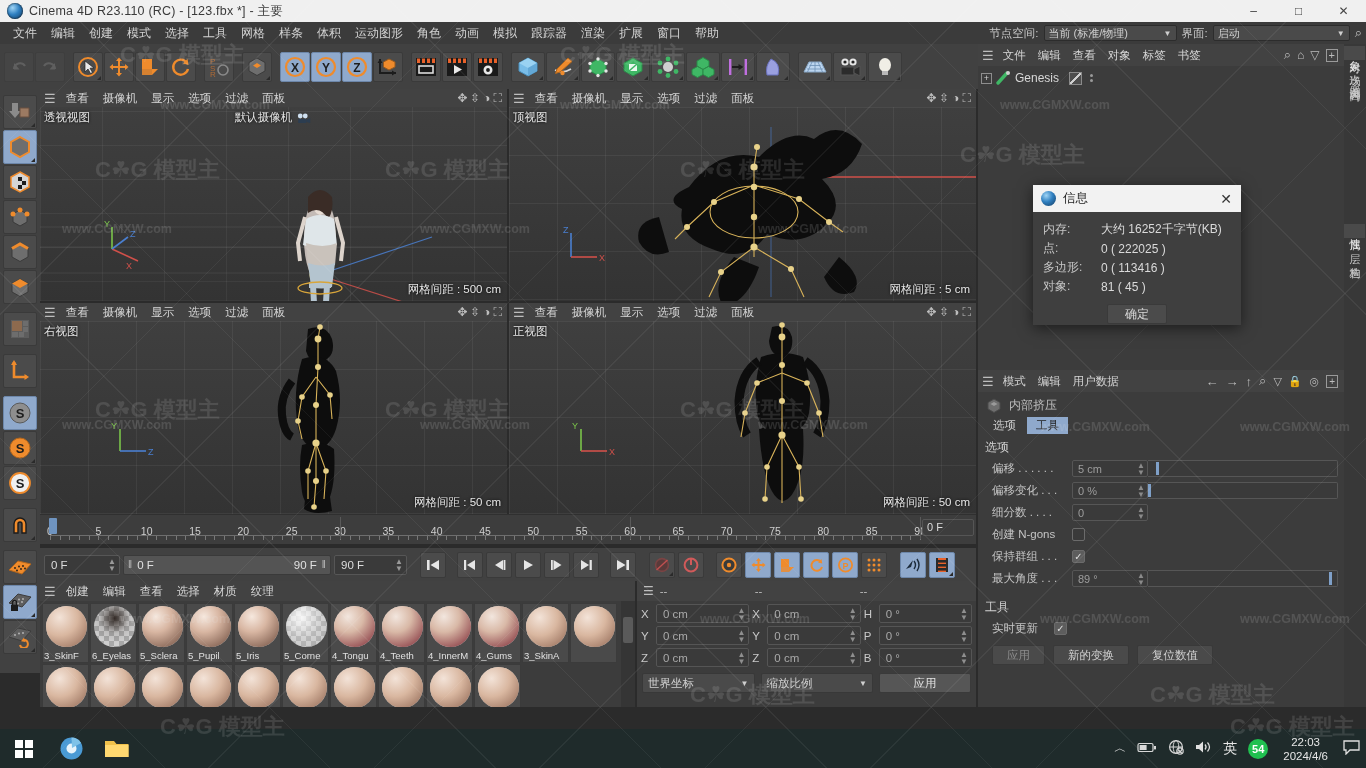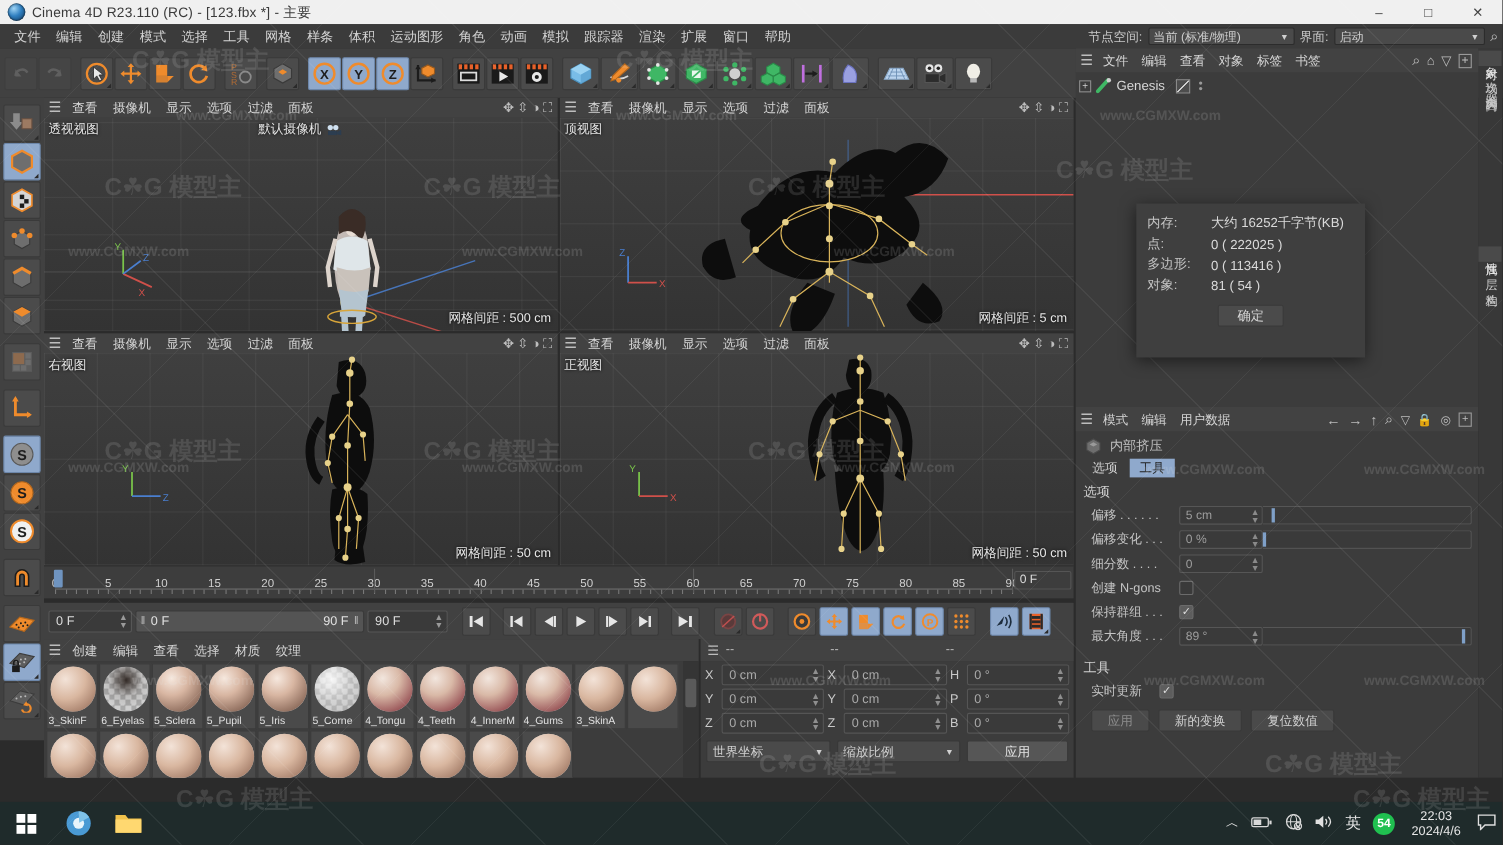--- a/index.html
+++ b/index.html
@@ -1537,36 +1537,41 @@
   <div class="vtabs">
     <div class="vtab act" style="margin-top:2px">对象</div>
     <div class="vtab">场次</div>
     <div class="vtab">内容浏览器</div>
     <div class="vtab act" style="margin-top:136px">属性</div>
     <div class="vtab">层</div>
     <div class="vtab">构造</div>
   </div>
 
   <div class="dlg">
+    <div class="dlg-bar">
+      <div class="dlogo"></div>
+      <div class="dt">信息</div>
+      <div class="dx">✕</div>
+    </div>
     <div class="dlg-body" id="dlg-rows">
         <div class="dlg-row">
           <span class="k">内存:</span>
           <span class="v">大约 16252千字节(KB)</span>
         </div>
         <div class="dlg-row">
           <span class="k">点:</span>
           <span class="v">0 ( 222025 )</span>
         </div>
         <div class="dlg-row">
           <span class="k">多边形:</span>
           <span class="v">0 ( 113416 )</span>
         </div>
         <div class="dlg-row">
           <span class="k">对象:</span>
-          <span class="v">81 ( 54 )</span>
+          <span class="v">81 ( 45 )</span>
         </div>
       </div>
     <div class="dlg-ok">确定</div>
   </div>
 
   <div class="diag"></div>
   <div id="wm-layer">
       <div class="wm big" style="left: 95px; top: 155px;">C☘G 模型主</div>
       <div class="wm big" style="left: 385px; top: 155px;">C☘G 模型主</div>
       <div class="wm big" style="left: 680px; top: 155px;">C☘G 模型主</div>

